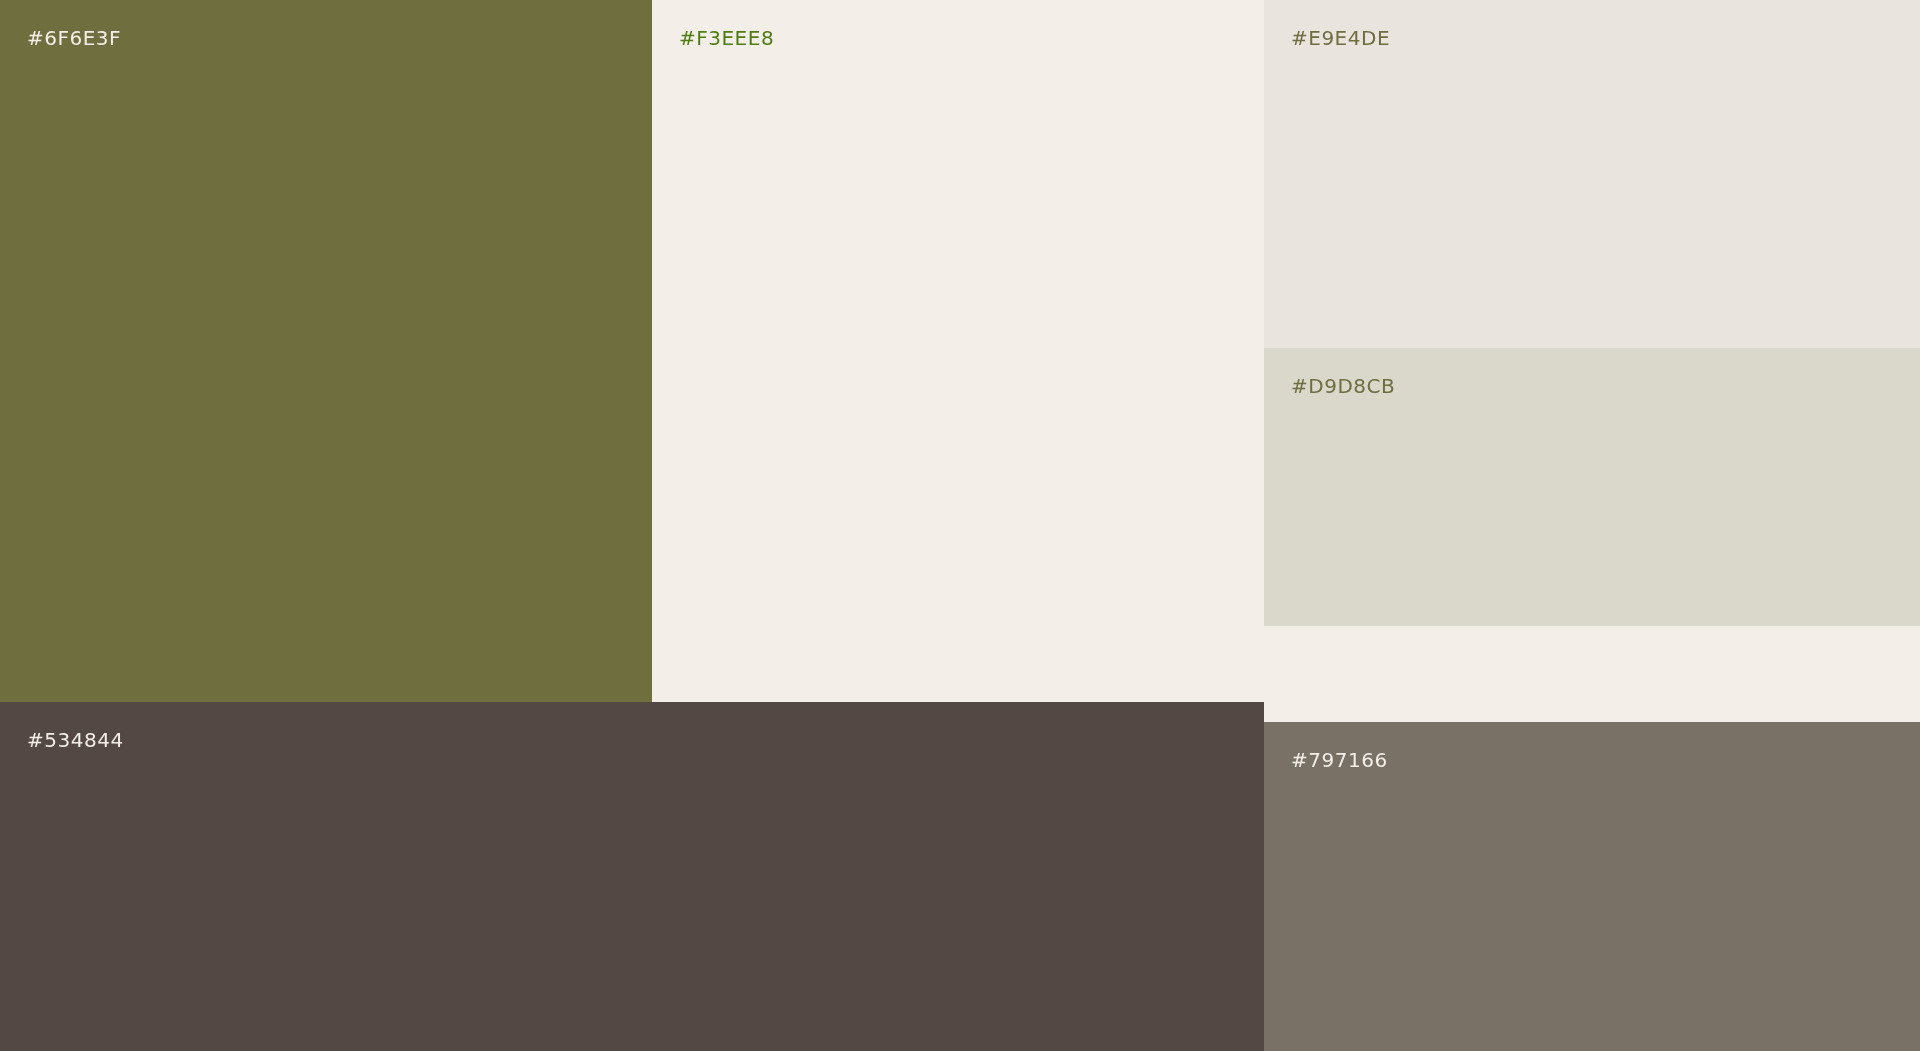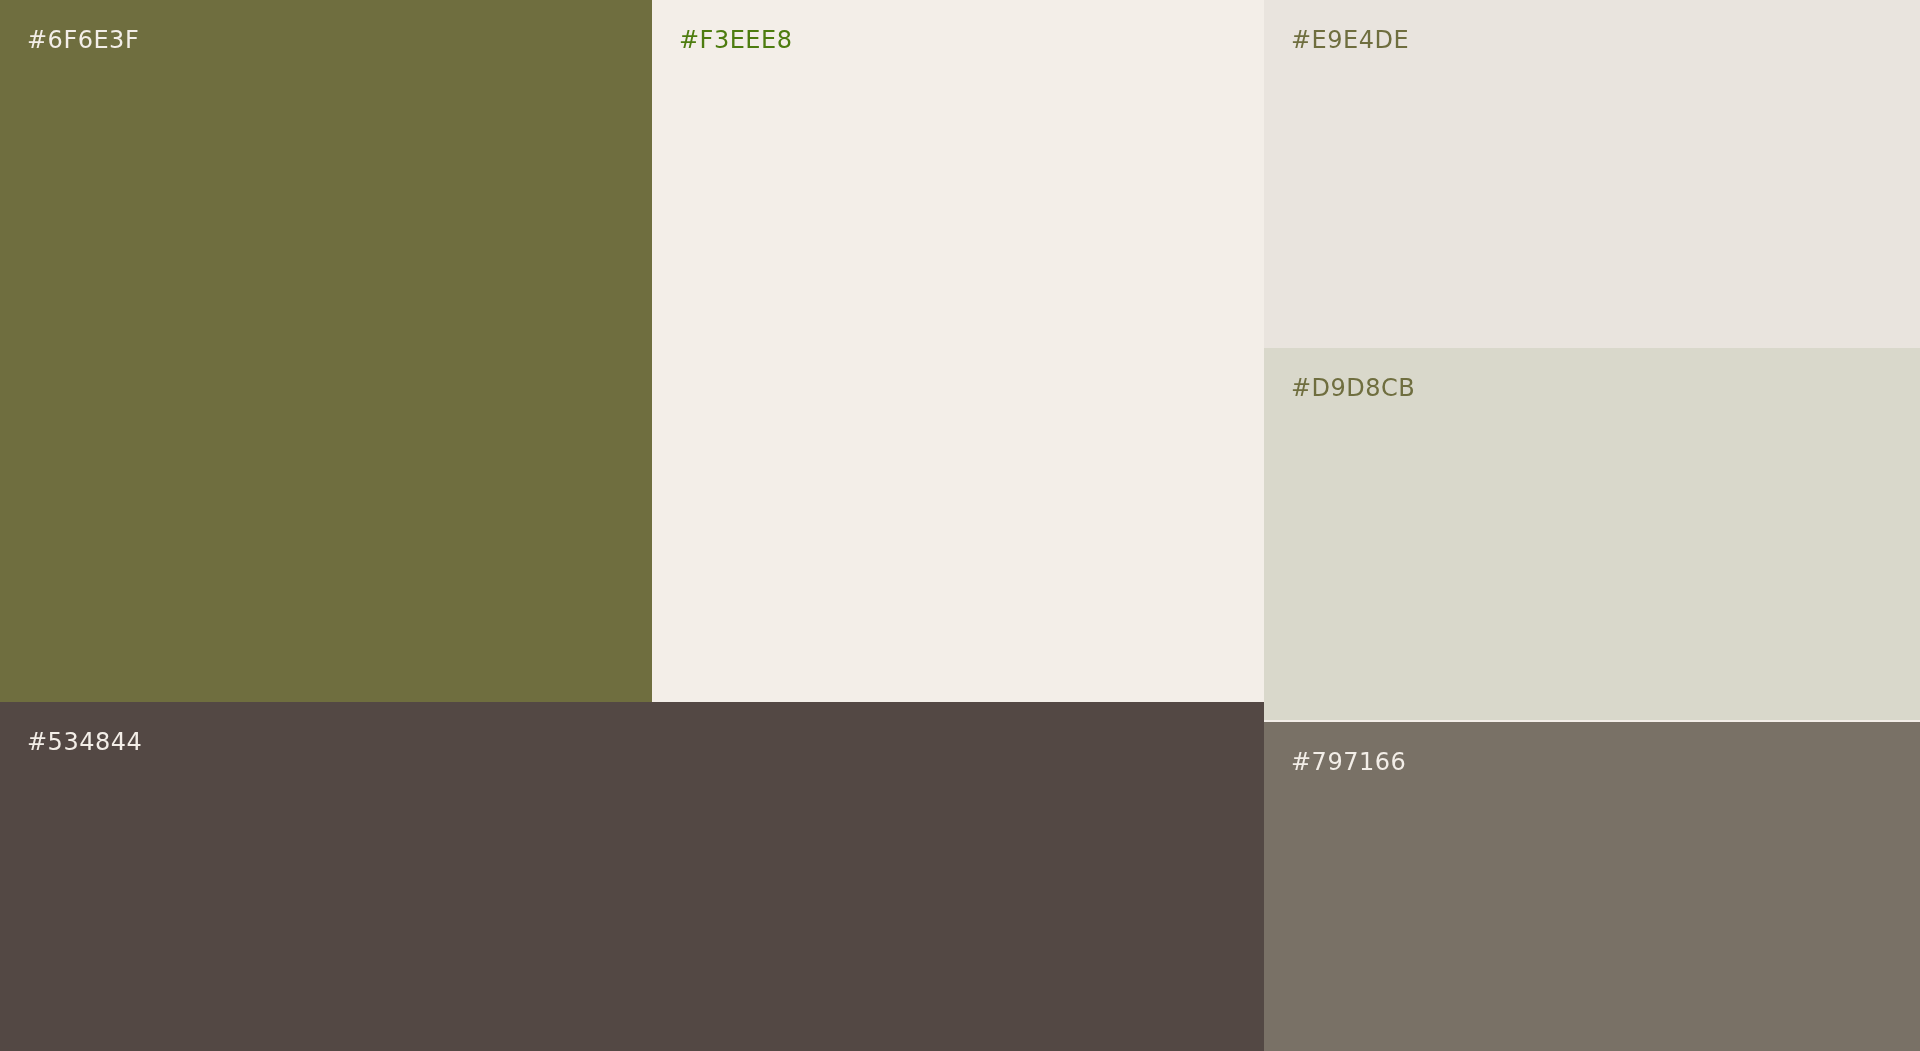--- a/index.html
+++ b/index.html
@@ -20,33 +20,33 @@
   .swatch {
     position: absolute;
     box-sizing: border-box;
     overflow: hidden;
   }
 
   .swatch-label {
     position: absolute;
     left: 27px;
     top: 28px;
-    font-size: 24px;
+    font-size: 20px;
     font-weight: 400;
     letter-spacing: 0.5px;
     line-height: 1;
     white-space: nowrap;
     font-family: "DejaVu Sans", "Liberation Sans", sans-serif;
   }
 
   
   .sw-olive      { left: 0;      top: 0;    width: 652px;  height: 702px; }
   .sw-cream      { left: 652px;  top: 0;    width: 612px;  height: 702px; }
   .sw-pearl      { left: 1264px; top: 0;    width: 656px;  height: 404px; }
-  .sw-sage       { left: 1264px; top: 348px;width: 656px;  height: 372px; }
+  .sw-sage       { left: 1264px; top: 348px;width: 656px;  height: 278px; }
   .sw-darkbrown  { left: 0;      top: 702px;width: 1264px; height: 349px; }
   .sw-taupe      { left: 1264px; top: 722px;width: 656px;  height: 389px; }
 </style>
 </head>
 <body>
 
 <div class="palette">
 
   <div class="swatch sw-olive" style="background-color: rgb(111, 110, 63);">
     <span class="swatch-label" style="color: rgb(243, 238, 232);">#6F6E3F</span>

